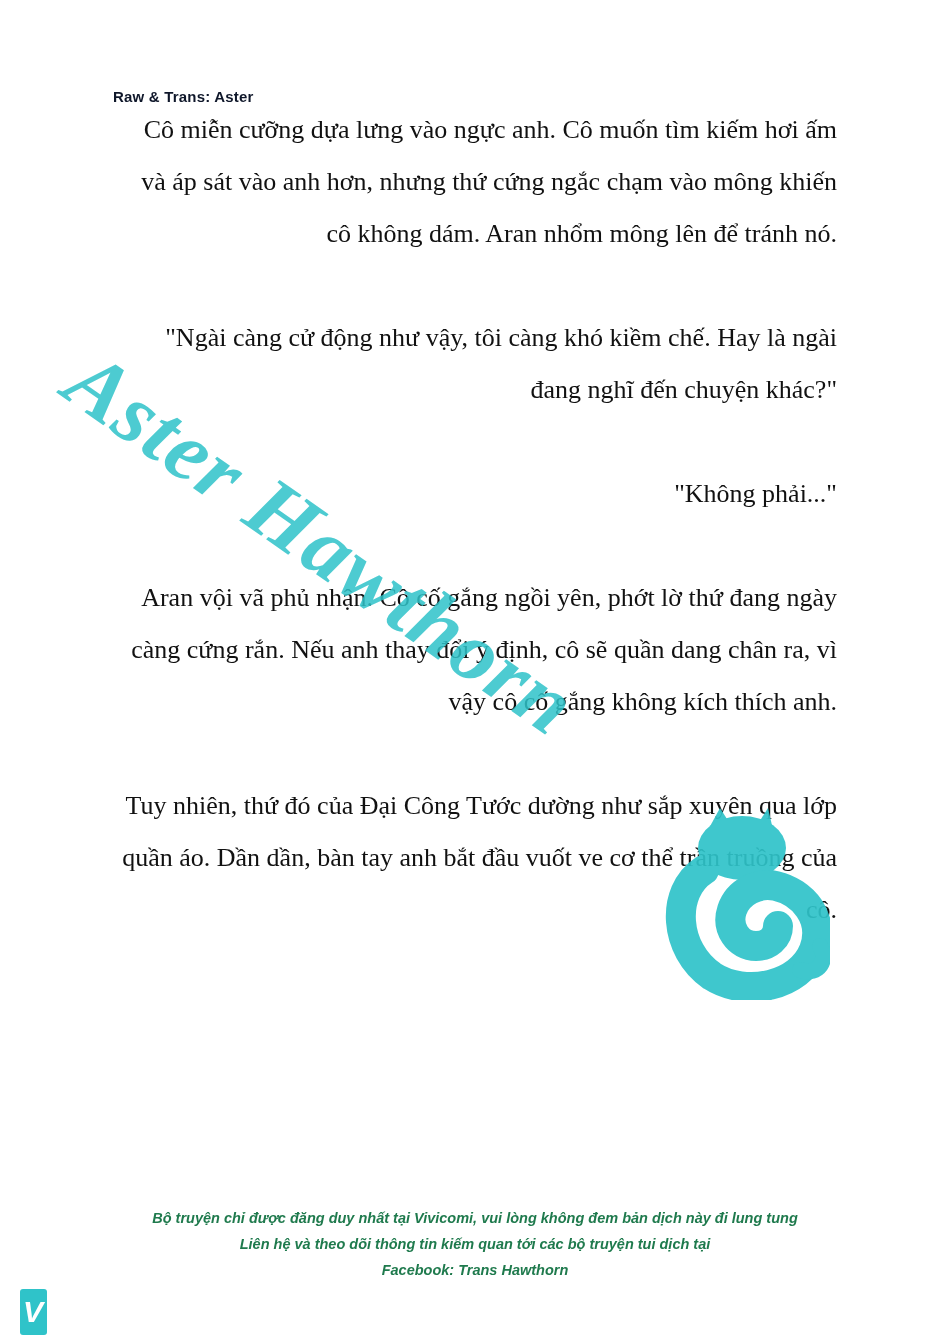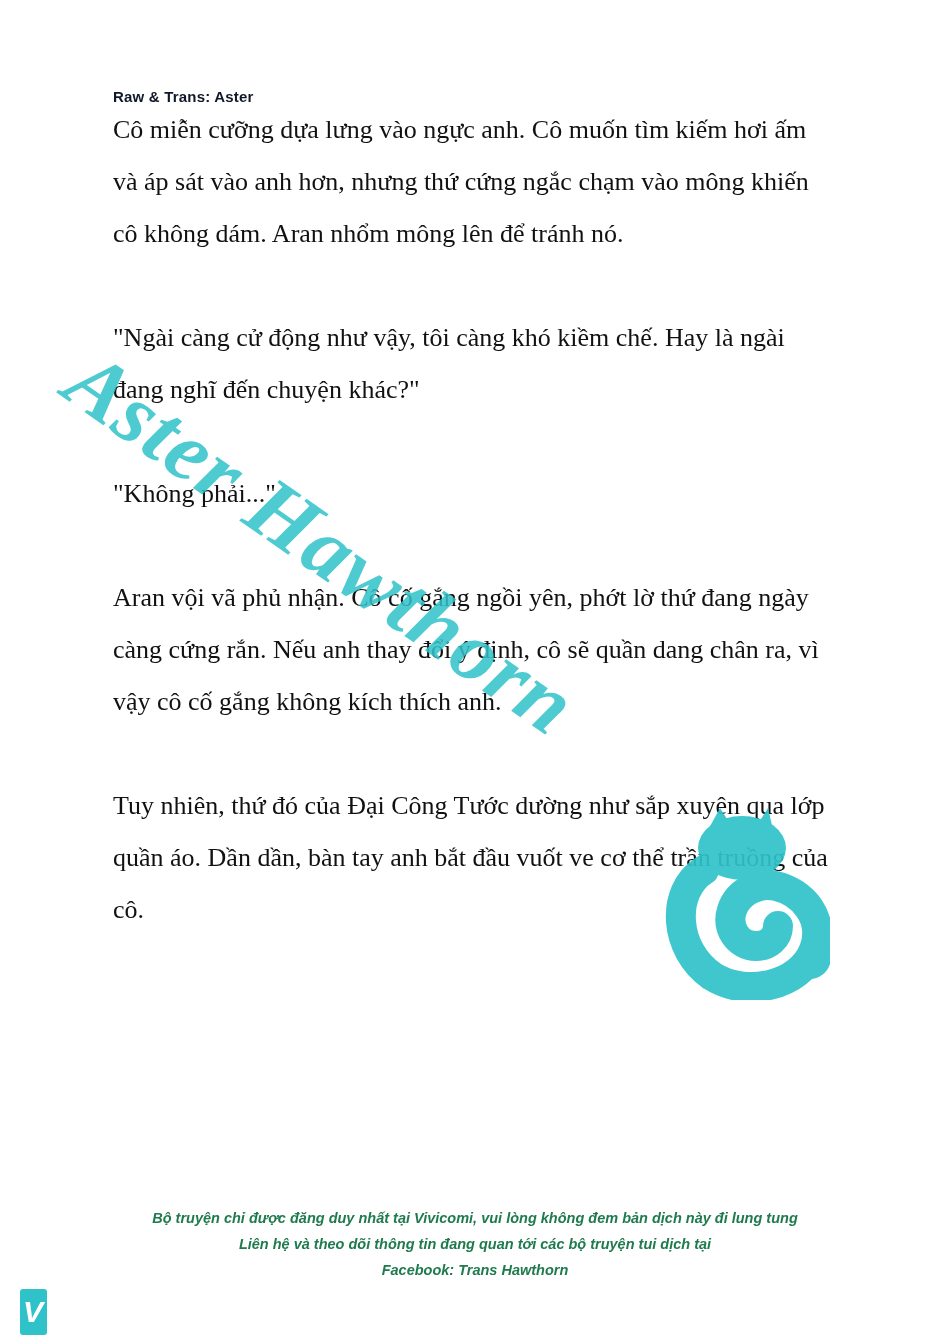--- a/index.html
+++ b/index.html
@@ -40,21 +40,21 @@
     top: 104px;
     left: 113px;
     width: 724px;
     font-family: "Liberation Serif", serif;
     font-size: 26px;
     line-height: 52px;
     color: #111111;
   }
   .para {
     margin: 0 0 52px 0;
-    text-align: left;
+    text-align: right;
   }
   .para:last-child { margin-bottom: 0; }
 
   
   .watermark-text {
     position: absolute;
     left: 105px;
     top: 330px;
     width: 640px;
     font-family: "Liberation Serif", serif;
@@ -149,21 +149,21 @@
       <ellipse cx="92" cy="48" rx="44" ry="32"></ellipse>
 
       <path d="M54 70 C20 92 24 150 62 176 C96 198 150 186 164 150 C176 118 152 92 126 86 C108 82 88 92 82 110 C76 128 88 146 106 146 C118 146 128 138 128 126" fill="none" stroke="#2fc3c9" stroke-width="30" stroke-linecap="round"></path>
 
       <path d="M150 170 C170 176 178 160 170 146" fill="none" stroke="#2fc3c9" stroke-width="16" stroke-linecap="round"></path>
     </g>
   </svg>
 
   <div class="footer-note">
     <div>Bộ truyện chỉ được đăng duy nhất tại Vivicomi, vui lòng không đem bản dịch này đi lung tung</div>
-    <div>Liên hệ và theo dõi thông tin đang quan tới các bộ truyện tui dịch tại</div>
+    <div>Liên hệ và theo dõi thông tin kiếm quan tới các bộ truyện tui dịch tại</div>
     <div>Facebook: Trans Hawthorn</div>
   </div>
 
   <div class="logo">
     <span class="logo-text"><span class="logo-v">V</span><span>comycs</span></span>
   </div>
 
 </div>
 
 </body></html>

